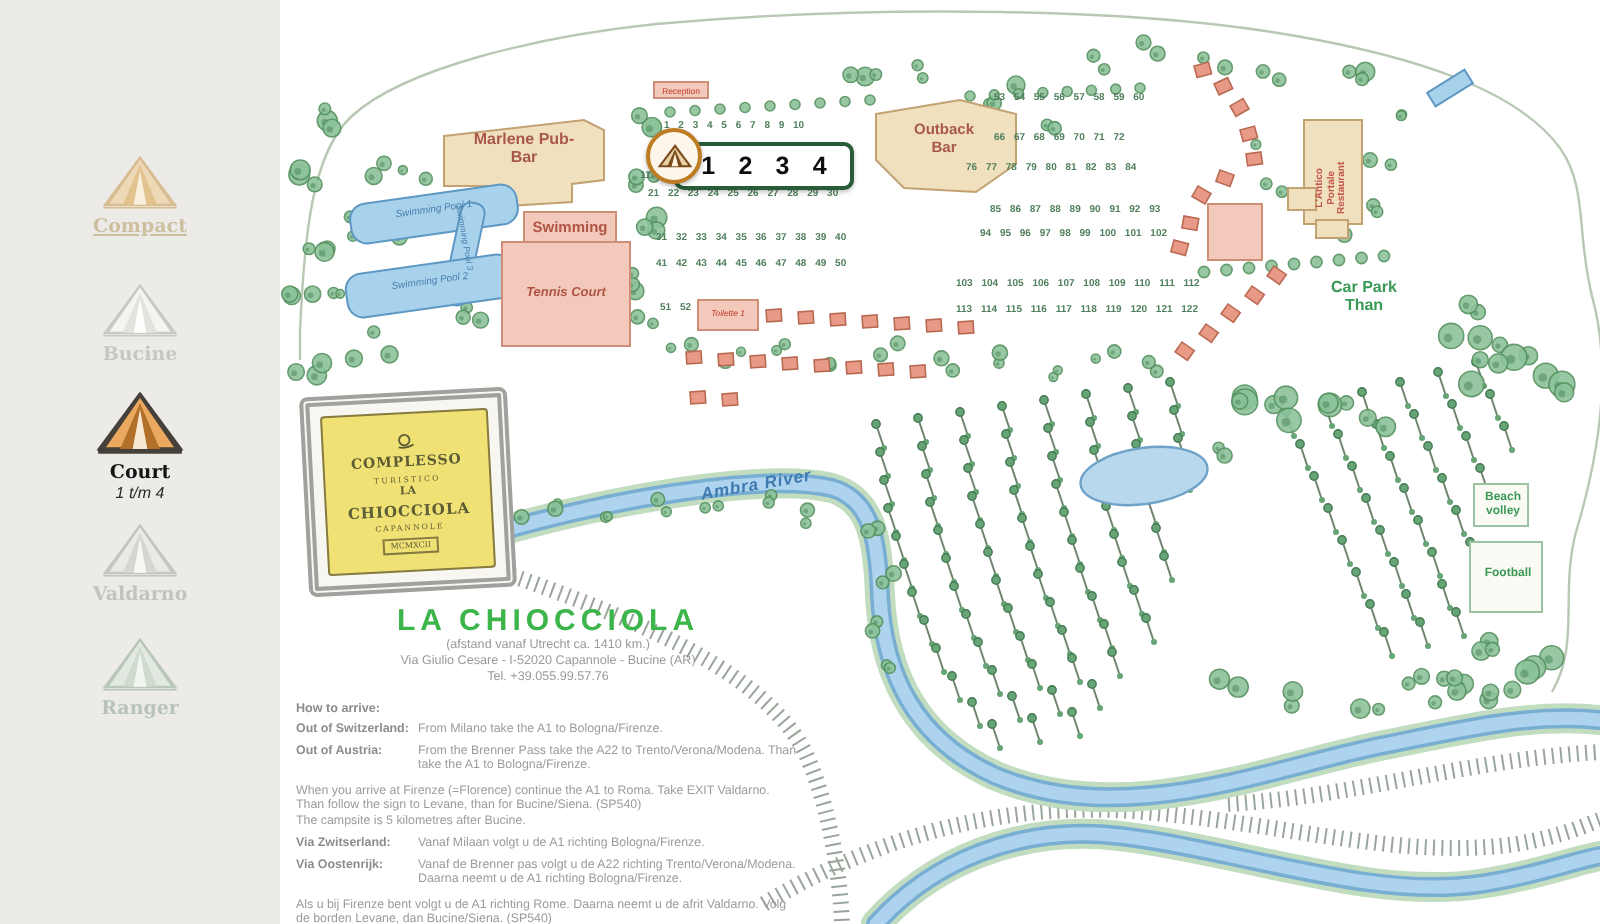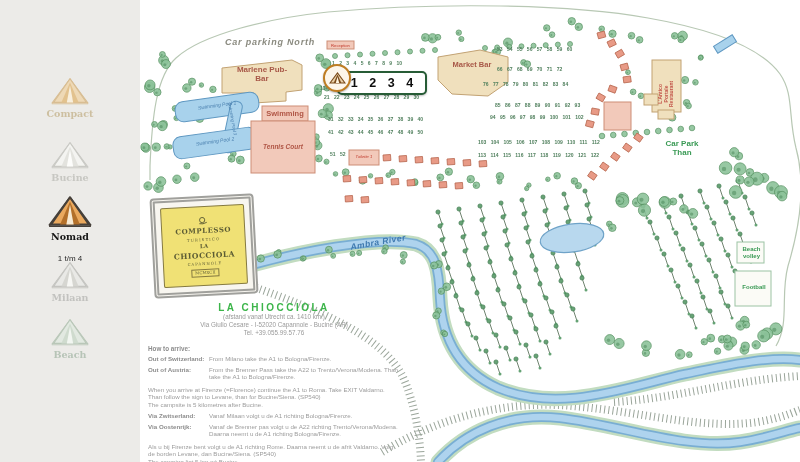--- a/index.html
+++ b/index.html
@@ -6,22 +6,22 @@
   body{width:800px;height:462px;overflow:hidden;background:#fff;
        font-family:"Liberation Sans",sans-serif;}
   .stage{position:relative;width:800px;height:462px;background:#fff;}
 
   
   .sidebar{position:absolute;left:0;top:0;width:140px;height:462px;background:#ecebe8;}
   .acc-item{position:absolute;left:0;width:140px;text-align:center;cursor:pointer;}
   .acc-item svg{display:block;margin:0 auto;width:40px;height:31px;}
   .acc-item.active svg{width:46px;height:36px;}
   .acc-label{font-family:"DejaVu Serif",serif;font-weight:bold;font-size:9.5px;margin-top:1px;}
-  .acc-sub{font-size:8px;color:#2a2a2a;margin-top:12px;}
-  .compact .acc-label{color:#cdbfa0;} .cottage .acc-label{color:#c7c7c2;}
+  .acc-sub{font-size:8px;color:#2a2a2a;margin-top:0px;font-style:italic;}
+  .compact .acc-label{color:#cdbfa0;text-decoration:underline;} .cottage .acc-label{color:#c7c7c2;}
   .nomad .acc-label{color:#151515;}  .outback .acc-label{color:#c2c2bf;}
   .ranger .acc-label{color:#b7c4b7;} .wood .acc-label{color:#adbfad;}
   .tent .body{stroke-width:1.2;} .tent .eave{fill:none;stroke-width:1.2;} .tent .ground{fill:none;stroke-width:1;}
   .t-compact .body{fill:#eed9b6;stroke:#d8bd92}.t-compact .door{fill:#e2c28e}.t-compact .slit{fill:#f8efdd}.t-compact .eave,.t-compact .ground{stroke:#d8bd92}
   .t-cottage .body{fill:#f4f4f1;stroke:#c9c9c4}.t-cottage .door{fill:#e3e3de}.t-cottage .slit{fill:#fdfdfb}.t-cottage .eave,.t-cottage .ground{stroke:#c9c9c4}
   .t-nomad .body{fill:#eaa95e;stroke:#46403a;stroke-width:1.8}.t-nomad .door{fill:#b3702a}.t-nomad .slit{fill:#f7ead3}.t-nomad .eave{stroke:#46403a;stroke-width:1.8}.t-nomad .ground{stroke:#46403a;stroke-width:1.5}
   .t-outback .body{fill:#e9e9e6;stroke:#c4c4c0}.t-outback .door{fill:#d6d6d1}.t-outback .slit{fill:#f7f7f4}.t-outback .eave,.t-outback .ground{stroke:#c4c4c0}
   .t-ranger .body{fill:#e2e9e1;stroke:#b9c7b8}.t-ranger .door{fill:#cfdbce}.t-ranger .slit{fill:#f2f6f1}.t-ranger .eave,.t-ranger .ground{stroke:#b9c7b8}
   .t-wood .body{fill:#d9e4d9;stroke:#aec1ae}.t-wood .door{fill:#c1d3c1}.t-wood .slit{fill:#edf3ed}.t-wood .eave,.t-wood .ground{stroke:#aec1ae}
 
@@ -69,21 +69,21 @@
         display:flex;flex-direction:column;align-items:center;justify-content:center;gap:1.5px;
         font-family:"DejaVu Serif",serif;color:#5c5c34;box-sizing:border-box;}
   .sg1{font-size:7px;font-weight:bold;letter-spacing:.5px;}
   .sg2{font-size:3.8px;letter-spacing:1.2px;}
   .sg3{font-size:5.5px;font-weight:bold;}
   .sg4{font-size:7.5px;font-weight:bold;letter-spacing:.5px;}
   .sg5{font-size:3.8px;letter-spacing:1px;}
   .sg6{font-size:4px;border:.8px solid #857a40;padding:.5px 3px;margin-top:1px;}
 
   .info{position:absolute;left:8px;top:302px;width:252px;}
-  .info-title{text-align:center;font-weight:bold;font-size:10px;letter-spacing:2.5px;color:#3cb54a;}
+  .info-title{text-align:center;font-weight:bold;font-size:15px;letter-spacing:2.5px;color:#3cb54a;}
   .info-line{text-align:center;font-size:6.3px;line-height:8px;color:#9a9a9a;}
   .how{font-size:6.3px;font-weight:bold;color:#8c8c8c;margin-top:8px;}
   .dir-row{display:grid;grid-template-columns:58px 1fr;column-gap:3px;font-size:6.2px;
            line-height:7.5px;color:#9c9c9c;margin-top:3px;}
   .dir-row b{color:#8c8c8c;}
   .para{font-size:6.2px;line-height:7.5px;color:#9c9c9c;margin-top:5px;}
 </style>
 </head>
 <body>
 
@@ -111,42 +111,42 @@
         <div class="acc-label">Bucine</div>
       </div>
       <div class="acc-item nomad active" style="top: 194px;">
         <svg class="tent t-nomad" viewBox="0 0 44 34">
           <path class="eave" d="M22,3 L2,30 M22,3 L42,30"></path>
           <path class="body" d="M22,3 L4,29 L40,29 Z"></path>
           <path class="door" d="M22,7 L12.5,29 L31.5,29 Z"></path>
           <path class="slit" d="M22,10 L18.5,29 L25.5,29 Z"></path>
           <path class="ground" d="M2,30.5 L42,30.5"></path>
         </svg>
-        <div class="acc-label">Nomad</div>
+        <div class="acc-label">Court</div>
         <div class="acc-sub">1 t/m 4</div>
       </div>
       <div class="acc-item outback" style="top: 260px;">
         <svg class="tent t-outback" viewBox="0 0 44 34">
           <path class="eave" d="M22,3 L2,30 M22,3 L42,30"></path>
           <path class="body" d="M22,3 L4,29 L40,29 Z"></path>
           <path class="door" d="M22,7 L12.5,29 L31.5,29 Z"></path>
           <path class="slit" d="M22,10 L18.5,29 L25.5,29 Z"></path>
           <path class="ground" d="M2,30.5 L42,30.5"></path>
         </svg>
-        <div class="acc-label">Milaan</div>
+        <div class="acc-label">Valdarno</div>
       </div>
       <div class="acc-item ranger" style="top: 317px;">
         <svg class="tent t-ranger" viewBox="0 0 44 34">
           <path class="eave" d="M22,3 L2,30 M22,3 L42,30"></path>
           <path class="body" d="M22,3 L4,29 L40,29 Z"></path>
           <path class="door" d="M22,7 L12.5,29 L31.5,29 Z"></path>
           <path class="slit" d="M22,10 L18.5,29 L25.5,29 Z"></path>
           <path class="ground" d="M2,30.5 L42,30.5"></path>
         </svg>
-        <div class="acc-label">Beach</div>
+        <div class="acc-label">Ranger</div>
       </div>
     </aside>
 
   <main class="map">
     <svg id="map-art" width="660" height="462" viewBox="0 0 660 462">
       <g id="g-perimeter">
         <path class="perim" d="M188,12 C300,2 430,4 508,18 C565,28 618,44 640,74 C654,94 648,116 656,148 C666,184 660,226 648,266 C640,296 650,322 636,346"></path>
         <path class="perim" d="M188,12 C130,18 62,34 36,58 C16,76 12,118 10,166 L10,180"></path>
       </g>
       <g id="g-roads">
@@ -937,23 +937,22 @@
         <rect class="bld-pink" x="464" y="102" width="27" height="28"></rect>
         <rect class="bld-tan" x="512" y="60" width="29" height="52"></rect>
         <rect class="bld-tan" x="504" y="94" width="14" height="11"></rect>
         <rect class="bld-tan" x="518" y="110" width="16" height="9"></rect>
         <rect class="pool" x="-11" y="-4" width="22" height="8" transform="translate(585,44) rotate(-32)"></rect>
         <rect class="court" x="597" y="242" width="27" height="21"></rect>
         <rect class="court" x="595" y="271" width="36" height="35"></rect>
       </g>
     </svg>
 
-    <div class="mlabel lbl-parking" style="left:50px;top:37px;width:160px;">Car parking North</div>
     <div class="mlabel lbl-bld" style="left:94px;top:66px;width:56px;">Marlene Pub-Bar</div>
-    <div class="mlabel lbl-bld" style="left:312px;top:61px;width:40px;font-size:7.5px;">Market Bar</div>
+    <div class="mlabel lbl-bld" style="left:312px;top:61px;width:40px;font-size:7.5px;">Outback Bar</div>
     <div class="mlabel lbl-pool" style="left:36px;top:102px;width:82px;transform:rotate(-8deg);">Swimming Pool 1</div>
     <div class="mlabel lbl-pool" style="left:92px;top:102px;font-size:4.3px;transform:rotate(80deg);transform-origin:0 0;">Swimming Pool 3</div>
     <div class="mlabel lbl-pool" style="left:34px;top:138px;width:82px;transform:rotate(-8deg);">Swimming Pool 2</div>
     <div class="mlabel lbl-animation" style="left:122px;top:109px;width:46px;">Swimming</div>
     <div class="mlabel lbl-tennis" style="left:113px;top:143px;width:60px;">Tennis Court</div>
     <div class="mlabel lbl-tiny-red" style="left:187px;top:43px;width:27px;">Reception</div>
     <div class="mlabel lbl-tiny-red" style="left:209px;top:154px;width:30px;font-style:italic;">Toilette 1</div>
     <div class="mlabel lbl-antico" style="left:518px;top:107px;transform:rotate(-90deg);transform-origin:0 0;">
       <span>L'Antico</span><br>
       <span>Portale</span><br>

